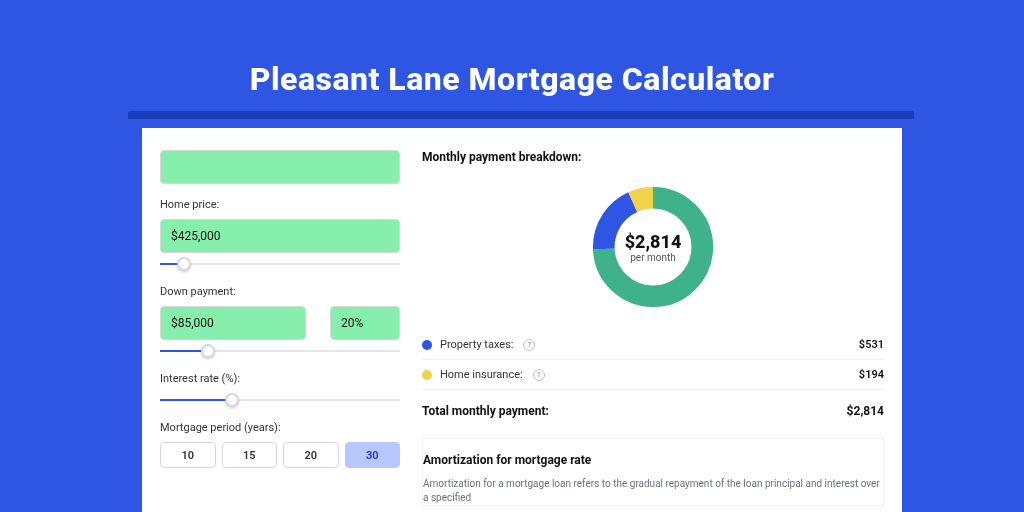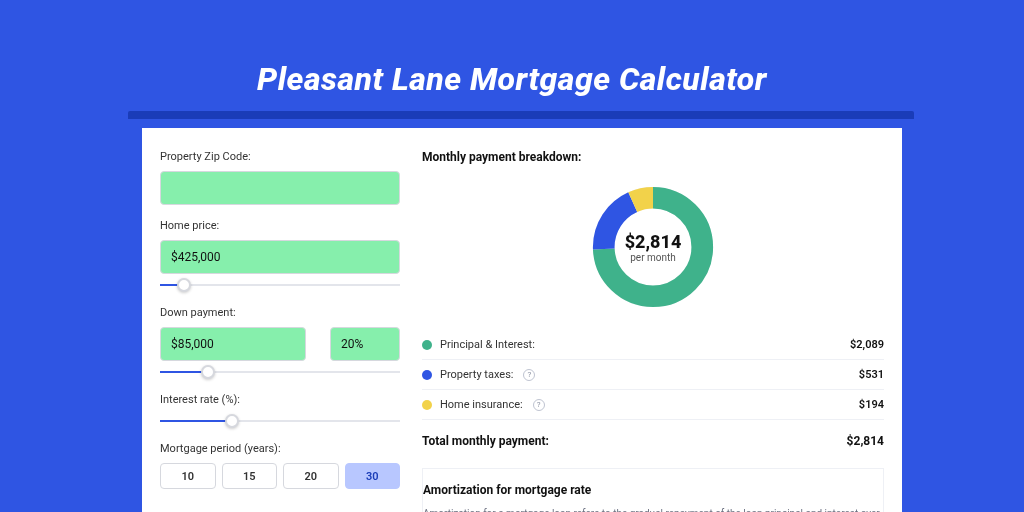--- a/index.html
+++ b/index.html
@@ -1,18 +1,18 @@
 <!DOCTYPE html>
 <html><head>
 <meta charset="utf-8">
 <style>
   * { box-sizing: border-box; margin: 0; padding: 0; font-family: -apple-system, BlinkMacSystemFont, "Segoe UI", Roboto, Helvetica, Arial, sans-serif; }
   body { background: #2f55e3; width: 1024px; height: 512px; overflow: hidden; }
   .stage { width: 1024px; height: 512px; position: relative; }
-  .page-title { color: #fff; font-size: 32px; font-weight: 800; text-align: center; padding-top: 60px; letter-spacing: .5px; font-style: italic; }
+  .page-title { color: #fff; font-size: 32px; font-weight: 800; text-align: center; padding-top: 60px; letter-spacing: .5px; }
   .shadow-strip { position: absolute; top: 111px; left: 128px; width: 786px; height: 8px; background: #1a3cb8; border-radius: 2px 2px 0 0; z-index: 0; }
   .card { position: absolute; top: 128px; left: 142px; width: 760px; background: #fff; min-height: 480px; z-index: 1; }
   .card-inner { display: flex; padding: 22px 18px 0 18px; gap: 22px; }
   .col-left { width: 240px; flex: 0 0 240px; }
   .col-right { flex: 1; }
   .f-label { font-size: 11px; color: #333; margin-bottom: 8px; display: block; }
   .section-title { font-size: 12px; font-weight: 700; color: #111; margin-bottom: 10px; }
   .field { margin-bottom: 14px; }
   .text-input {
     width: 100%; height: 34px; border: 1px solid #d6d8de; border-radius: 4px;
@@ -70,21 +70,20 @@
 <div class="stage">
   <h1 class="page-title">Pleasant Lane Mortgage Calculator</h1>
   <div class="shadow-strip"></div>
 
   <div class="card">
     <div class="card-inner">
 
       <div class="col-left">
 
         <div class="field">
-          <label class="f-label">Property Zip Code:</label>
           <input class="text-input" type="text" value="" style="">
         </div>
 
         <div class="field">
           <label class="f-label">Home price:</label>
           <input class="text-input" type="text" value="$425,000" style="">
           <div class="slider-track">
             <div class="slider-rail"></div>
             <div class="slider-fill" style="width:10%"></div>
             <div class="slider-thumb" style="left:10%"></div>
@@ -137,27 +136,20 @@
               <circle cx="21" cy="21" r="15.9155" fill="none" stroke="#2f55e3" stroke-width="7" stroke-dasharray="18.9 100" stroke-dashoffset="-74.2"></circle>
               <circle cx="21" cy="21" r="15.9155" fill="none" stroke="#f2d24a" stroke-width="7" stroke-dasharray="6.9 100" stroke-dashoffset="-93.1"></circle>
             </svg>
             <div class="donut-center">
               <div class="donut-amount">$2,814</div>
               <div class="donut-sub">per month</div>
             </div>
           </div>
         </div>
 
-        <div class="legend-row">
-          <div class="legend-left">
-            <span class="dot green"></span>
-            <span class="legend-label">Principal &amp; Interest:</span>
-          </div>
-          <span class="legend-val">$2,089</span>
-        </div>
 
         <div class="legend-row">
           <div class="legend-left">
             <span class="dot blue"></span>
             <span class="legend-label">Property taxes:</span>
             <span class="info-icon">?</span>
           </div>
           <span class="legend-val">$531</span>
         </div>
 

